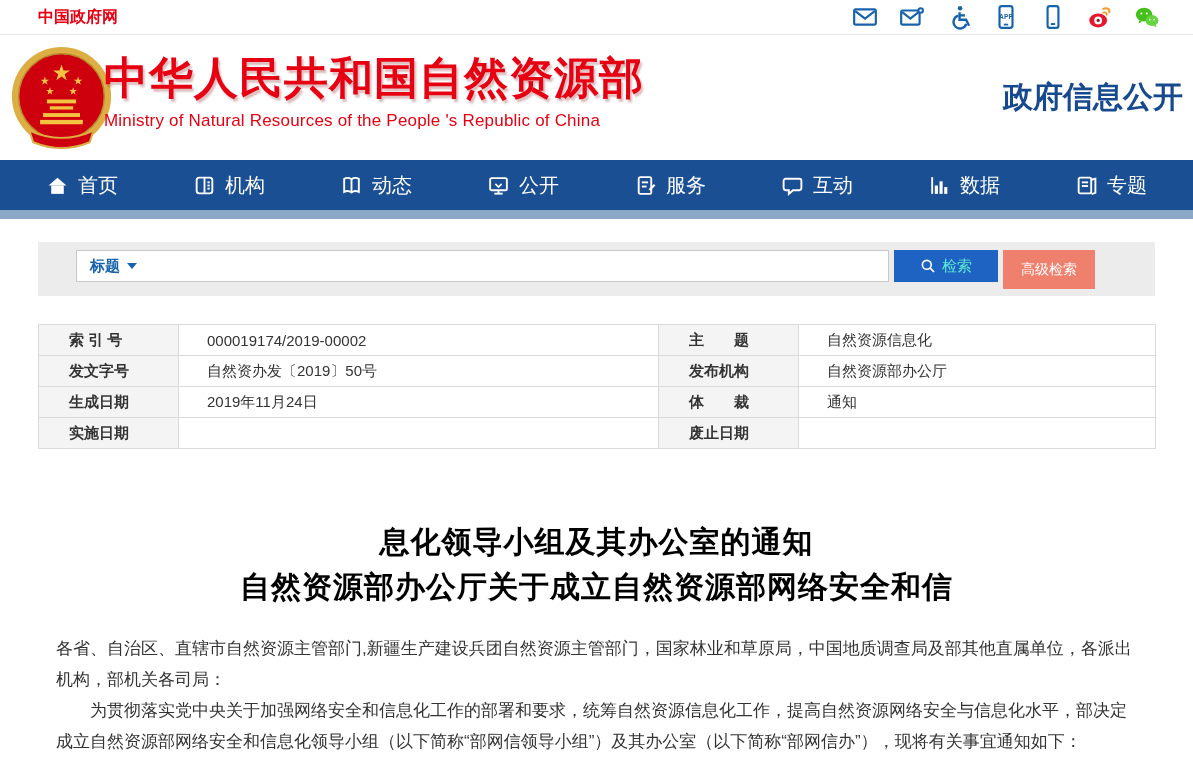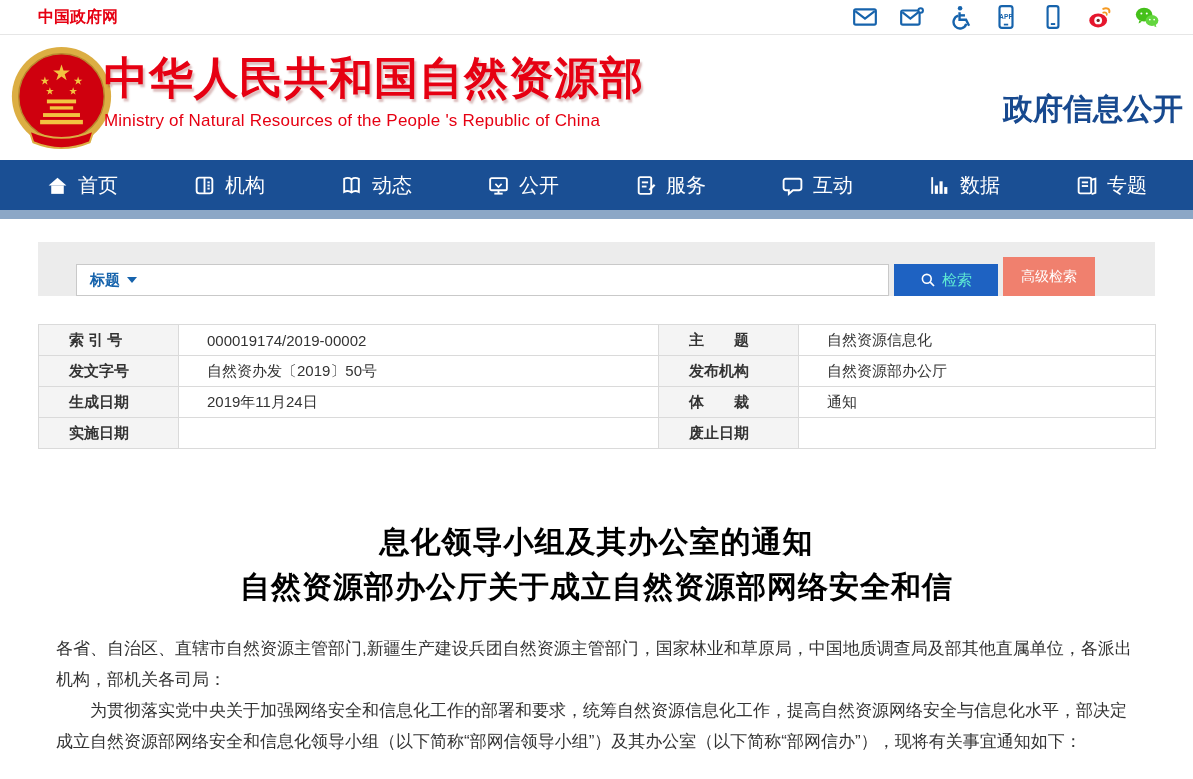--- a/index.html
+++ b/index.html
@@ -19,30 +19,30 @@
   .topbar-icons svg { width:100%; height:100%; }
   
   .header { position:relative; height:125px; }
   .emblem { position:absolute; left:8px; top:10px; width:107px; height:107px; cursor:pointer; }
   .header-titles { position:absolute; left:104px; top:14px; }
   .title-cn {
     font-size:44px; font-weight:bold; color:#e60012; letter-spacing:1px;
     text-shadow:2px 3px 2px rgba(130,20,20,.28);
   }
   .title-en { font-size:17px; color:#e60012; margin-top:3px; letter-spacing:.2px; }
-  .header-right { position:absolute; right:10px; top:54px; font-size:30px; font-weight:bold; color:#17498f; }
+  .header-right { position:absolute; right:10px; top:42px; font-size:30px; font-weight:bold; color:#17498f; }
   
   .nav { height:50px; background:#1a4f94; display:flex; align-items:center; justify-content:space-between; padding:0 46px; }
   .nav-item { display:flex; align-items:center; gap:9px; color:#fff; font-size:20px; cursor:pointer; white-space:nowrap;text-align:right; }
   .nav-item svg { width:23px; height:23px; }
   .nav-strip { height:9px; background:#8ca7c6; }
   
   .search-section {
     margin:23px 38px 0; height:54px; background:#ececec;
-    display:flex; align-items:flex-end; padding:0 38px;
+    display:flex; align-items:flex-start; padding:8px 38px;
   }
   .search-input {
     width:813px; height:32px; background:#fff; border:1px solid #c9c9c9;
     display:flex; align-items:center; gap:7px; padding:0 13px; cursor:text;
   }
   .field-label { color:#1663ac; font-size:15px; font-weight:bold; cursor:pointer; }
   .caret-down { width:0; height:0; border-left:5px solid transparent; border-right:5px solid transparent; border-top:6px solid #1663ac; cursor:pointer; }
   .btn-search {
     width:104px; height:32px; margin-left:5px; background:#1e62c2; color:#5eead4; border:none;
     font-size:15px; display:flex; align-items:center; justify-content:center; gap:6px; cursor:pointer;

